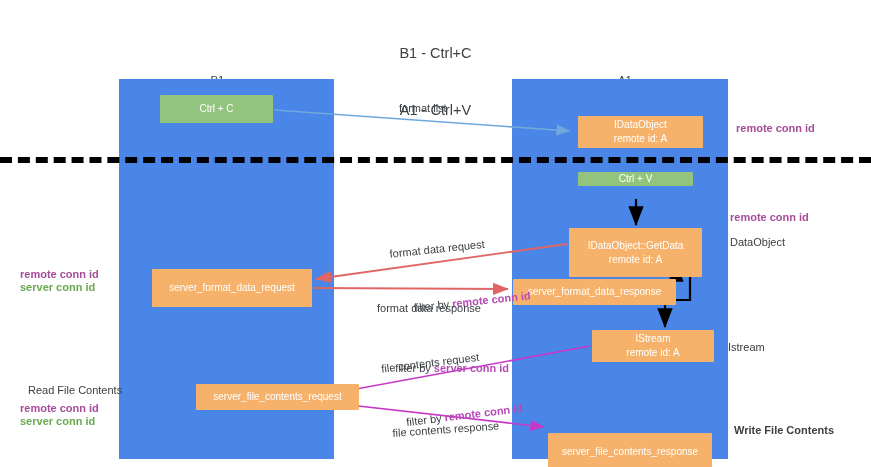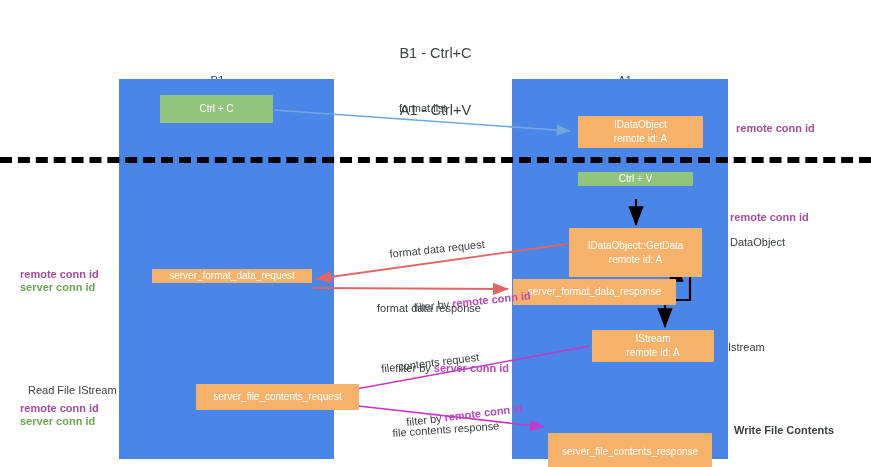--- a/index.html
+++ b/index.html
@@ -43,21 +43,21 @@
     text-align:center;white-space:pre;
     border-radius:1px;
   }
   .green{background:#93c47d;}
   .orange{background:#f6b26b;}
 
   #n-ctrlc{left:160px;top:95px;width:113px;height:28px;}
   #n-idataobject{left:578px;top:116px;width:125px;height:32px;}
   #n-ctrlv{left:578px;top:172px;width:115px;height:14px;}
   #n-getdata{left:569px;top:228px;width:133px;height:49px;}
-  #n-sfdreq{left:152px;top:269px;width:160px;height:14px;text-align:right;}
+  #n-sfdreq{left:152px;top:269px;width:160px;height:38px;text-align:right;}
   #n-sfdresp{left:513px;top:279px;width:163px;height:26px;}
   #n-istream{left:592px;top:330px;width:122px;height:32px;}
   #n-sfcreq{left:150px;top:384px;width:163px;height:26px;margin-left:46px;}
   #n-sfcresp{left:548px;top:433px;width:164px;height:38px;}
 
   
   #divider{
     left:0;top:157px;width:871px;height:0;
     border-top:6px dashed #000000;
   }
@@ -208,20 +208,20 @@
 
   <div class="abs anno c-dark" id="a-istream">Istream</div>
 
   <div class="abs anno c-dark" id="a-writefile">Write File Contents</div>
 
   <div class="abs" id="a-left-pair">
     <div class="anno anno-bold c-purple">remote conn id</div>
     <div class="anno anno-bold c-green">server conn id</div>
   </div>
 
-  <div class="abs anno c-dark" id="a-readfile">Read File IStream</div>
+  <div class="abs anno c-dark" id="a-readfile">Read File Contents</div>
 
   <div class="abs" id="a-left-pair2">
     <div class="anno anno-bold c-purple">remote conn id</div>
     <div class="anno anno-bold c-green">server conn id</div>
   </div>
 
 </div>
 
 </body></html>

